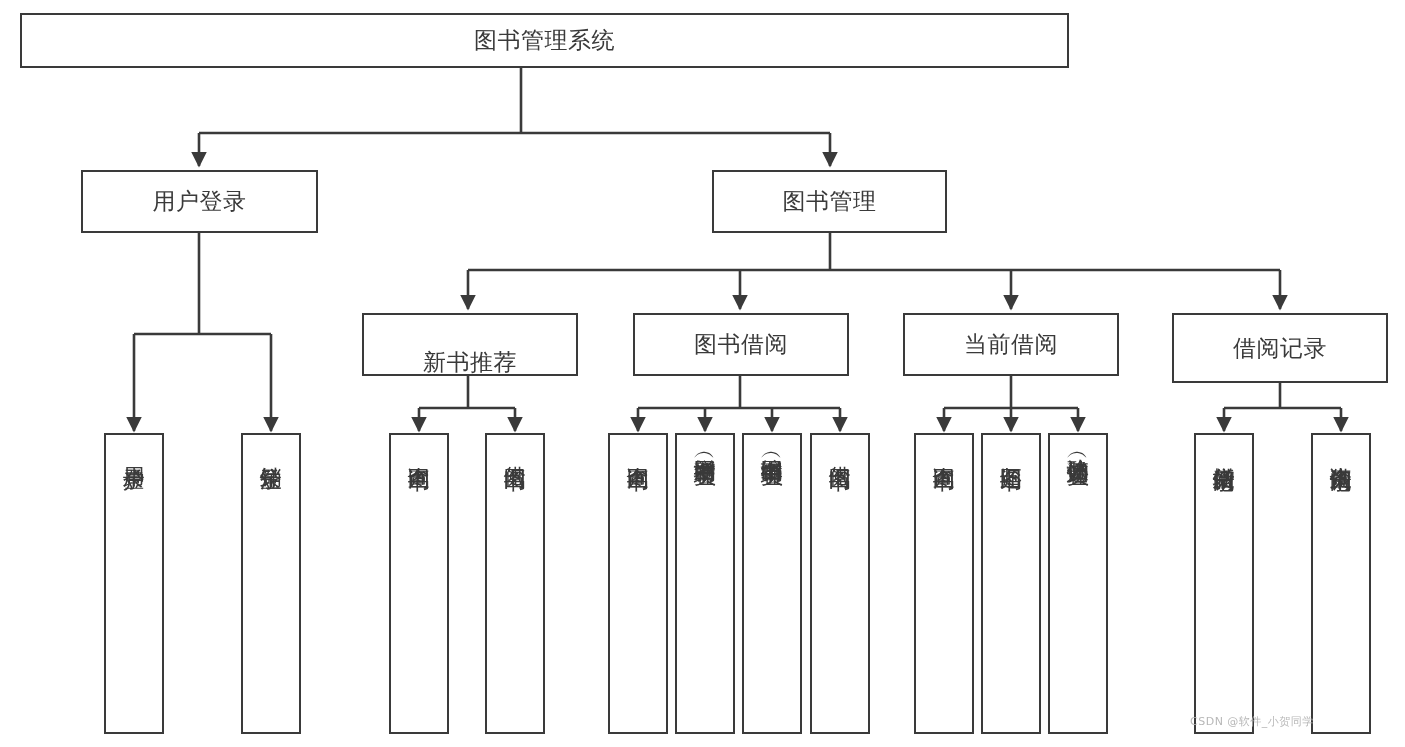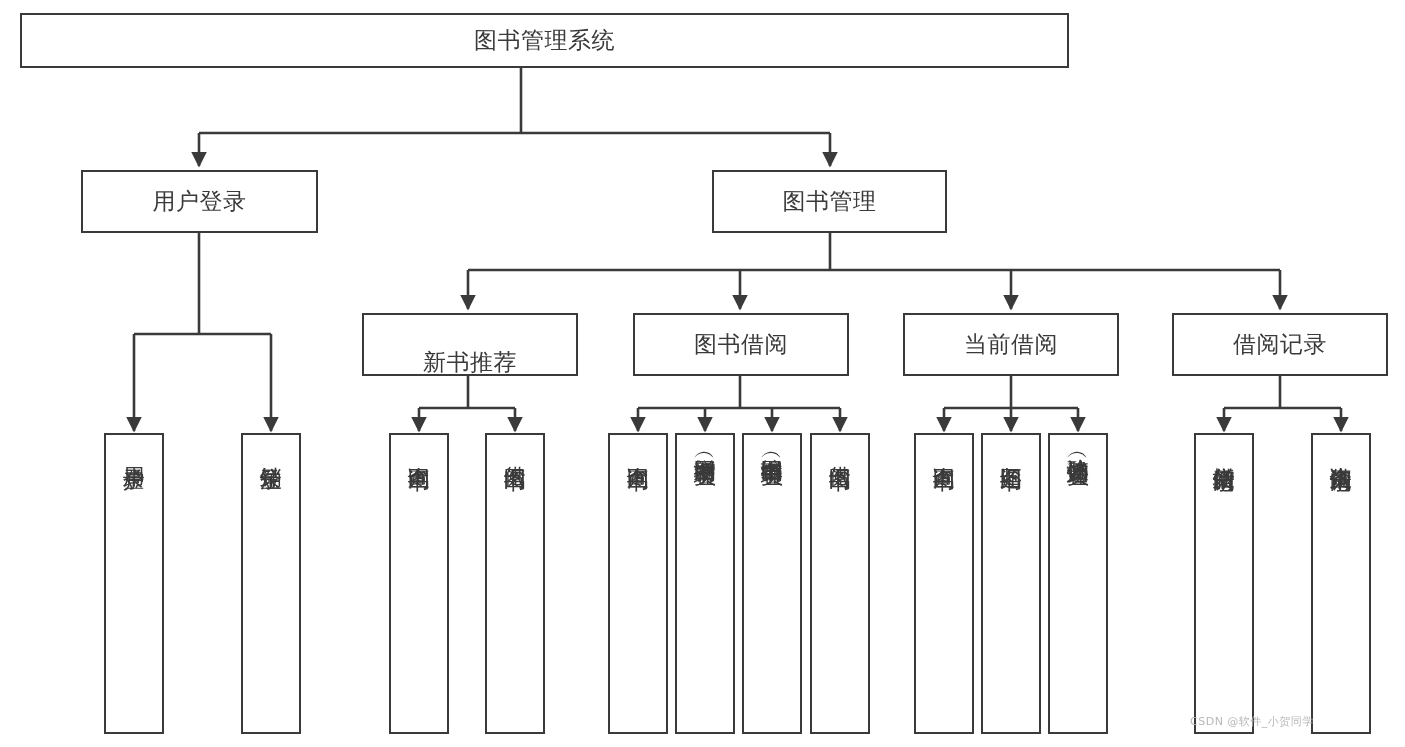--- a/index.html
+++ b/index.html
@@ -135,21 +135,21 @@
 
   <div class="node horiz" style="left:362px; top:313px; width:216px; height:63px;align-items:flex-end;">
     <span class="label">新书推荐</span>
   </div>
   <div class="node horiz" style="left:633px; top:313px; width:216px; height:63px;">
     <span class="label">图书借阅</span>
   </div>
   <div class="node horiz" style="left:903px; top:313px; width:216px; height:63px;">
     <span class="label">当前借阅</span>
   </div>
-  <div class="node horiz" style="left:1172px; top:313px; width:216px; height:63px;">
+  <div class="node horiz" style="left:1172px; top:313px; width:216px; height:70px;">
     <span class="label">借阅记录</span>
   </div>
 
   <div class="node vert" style="left:104px; top:433px; width:60px; height:301px;">
     <span class="label">用户登录</span>
   </div>
   <div class="node vert" style="left:241px; top:433px; width:60px; height:301px;">
     <span class="label">注销登录</span>
   </div>
 

